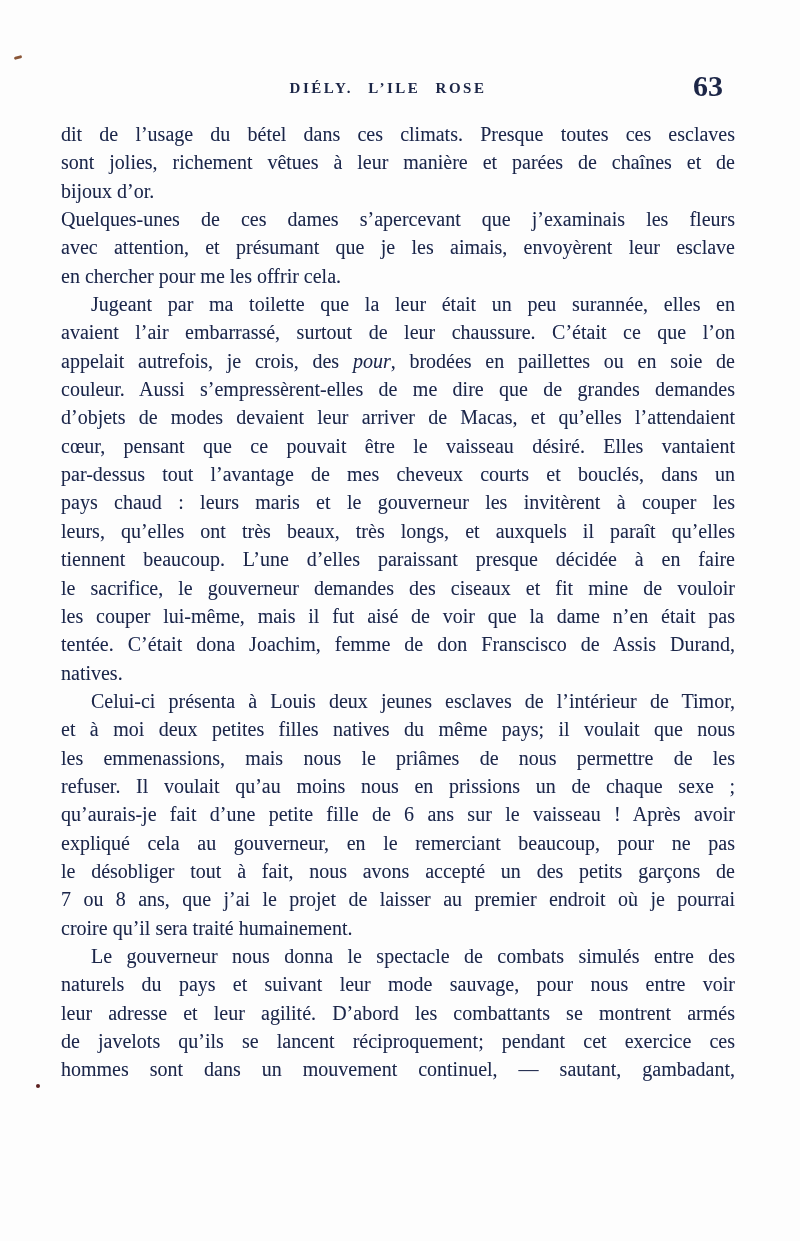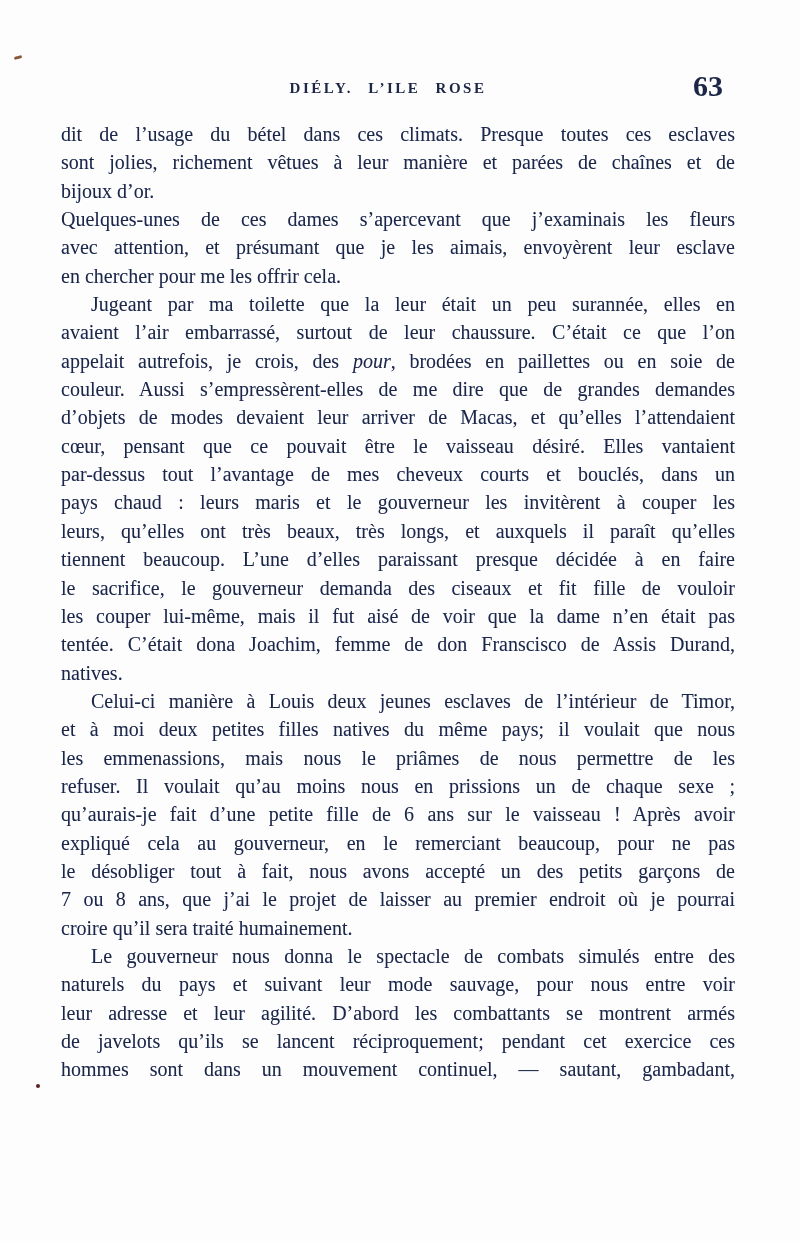--- a/index.html
+++ b/index.html
@@ -78,27 +78,27 @@
         <div class="line indent">Jugeant par ma toilette que la leur était un peu surannée, elles en</div>
         <div class="line">avaient l’air embarrassé, surtout de leur chaussure. C’était ce que l’on</div>
         <div class="line">appelait autrefois, je crois, des <i>pour</i>, brodées en paillettes ou en soie de</div>
         <div class="line">couleur. Aussi s’empressèrent-elles de me dire que de grandes demandes</div>
         <div class="line">d’objets de modes devaient leur arriver de Macas, et qu’elles l’attendaient</div>
         <div class="line">cœur, pensant que ce pouvait être le vaisseau désiré. Elles vantaient</div>
         <div class="line">par-dessus tout l’avantage de mes cheveux courts et bouclés, dans un</div>
         <div class="line">pays chaud : leurs maris et le gouverneur les invitèrent à couper les</div>
         <div class="line">leurs, qu’elles ont très beaux, très longs, et auxquels il paraît qu’elles</div>
         <div class="line">tiennent beaucoup. L’une d’elles paraissant presque décidée à en faire</div>
-        <div class="line">le sacrifice, le gouverneur demanda des ciseaux et fit fille de vouloir</div>
+        <div class="line">le sacrifice, le gouverneur demandes des ciseaux et fit mine de vouloir</div>
         <div class="line">les couper lui-même, mais il fut aisé de voir que la dame n’en était pas</div>
         <div class="line">tentée. C’était dona Joachim, femme de don Franscisco de Assis Durand,</div>
         <div class="line last">natives.</div>
       </div>
       <div class="para">
-        <div class="line indent">Celui-ci manière à Louis deux jeunes esclaves de l’intérieur de Timor,</div>
+        <div class="line indent">Celui-ci présenta à Louis deux jeunes esclaves de l’intérieur de Timor,</div>
         <div class="line">et à moi deux petites filles natives du même pays; il voulait que nous</div>
         <div class="line">les emmenassions, mais nous le priâmes de nous permettre de les</div>
         <div class="line">refuser. Il voulait qu’au moins nous en prissions un de chaque sexe ;</div>
         <div class="line">qu’aurais-je fait d’une petite fille de 6 ans sur le vaisseau ! Après avoir</div>
         <div class="line">expliqué cela au gouverneur, en le remerciant beaucoup, pour ne pas</div>
         <div class="line">le désobliger tout à fait, nous avons accepté un des petits garçons de</div>
         <div class="line">7 ou 8 ans, que j’ai le projet de laisser au premier endroit où je pourrai</div>
         <div class="line last">croire qu’il sera traité humainement.</div>
       </div>
       <div class="para">

